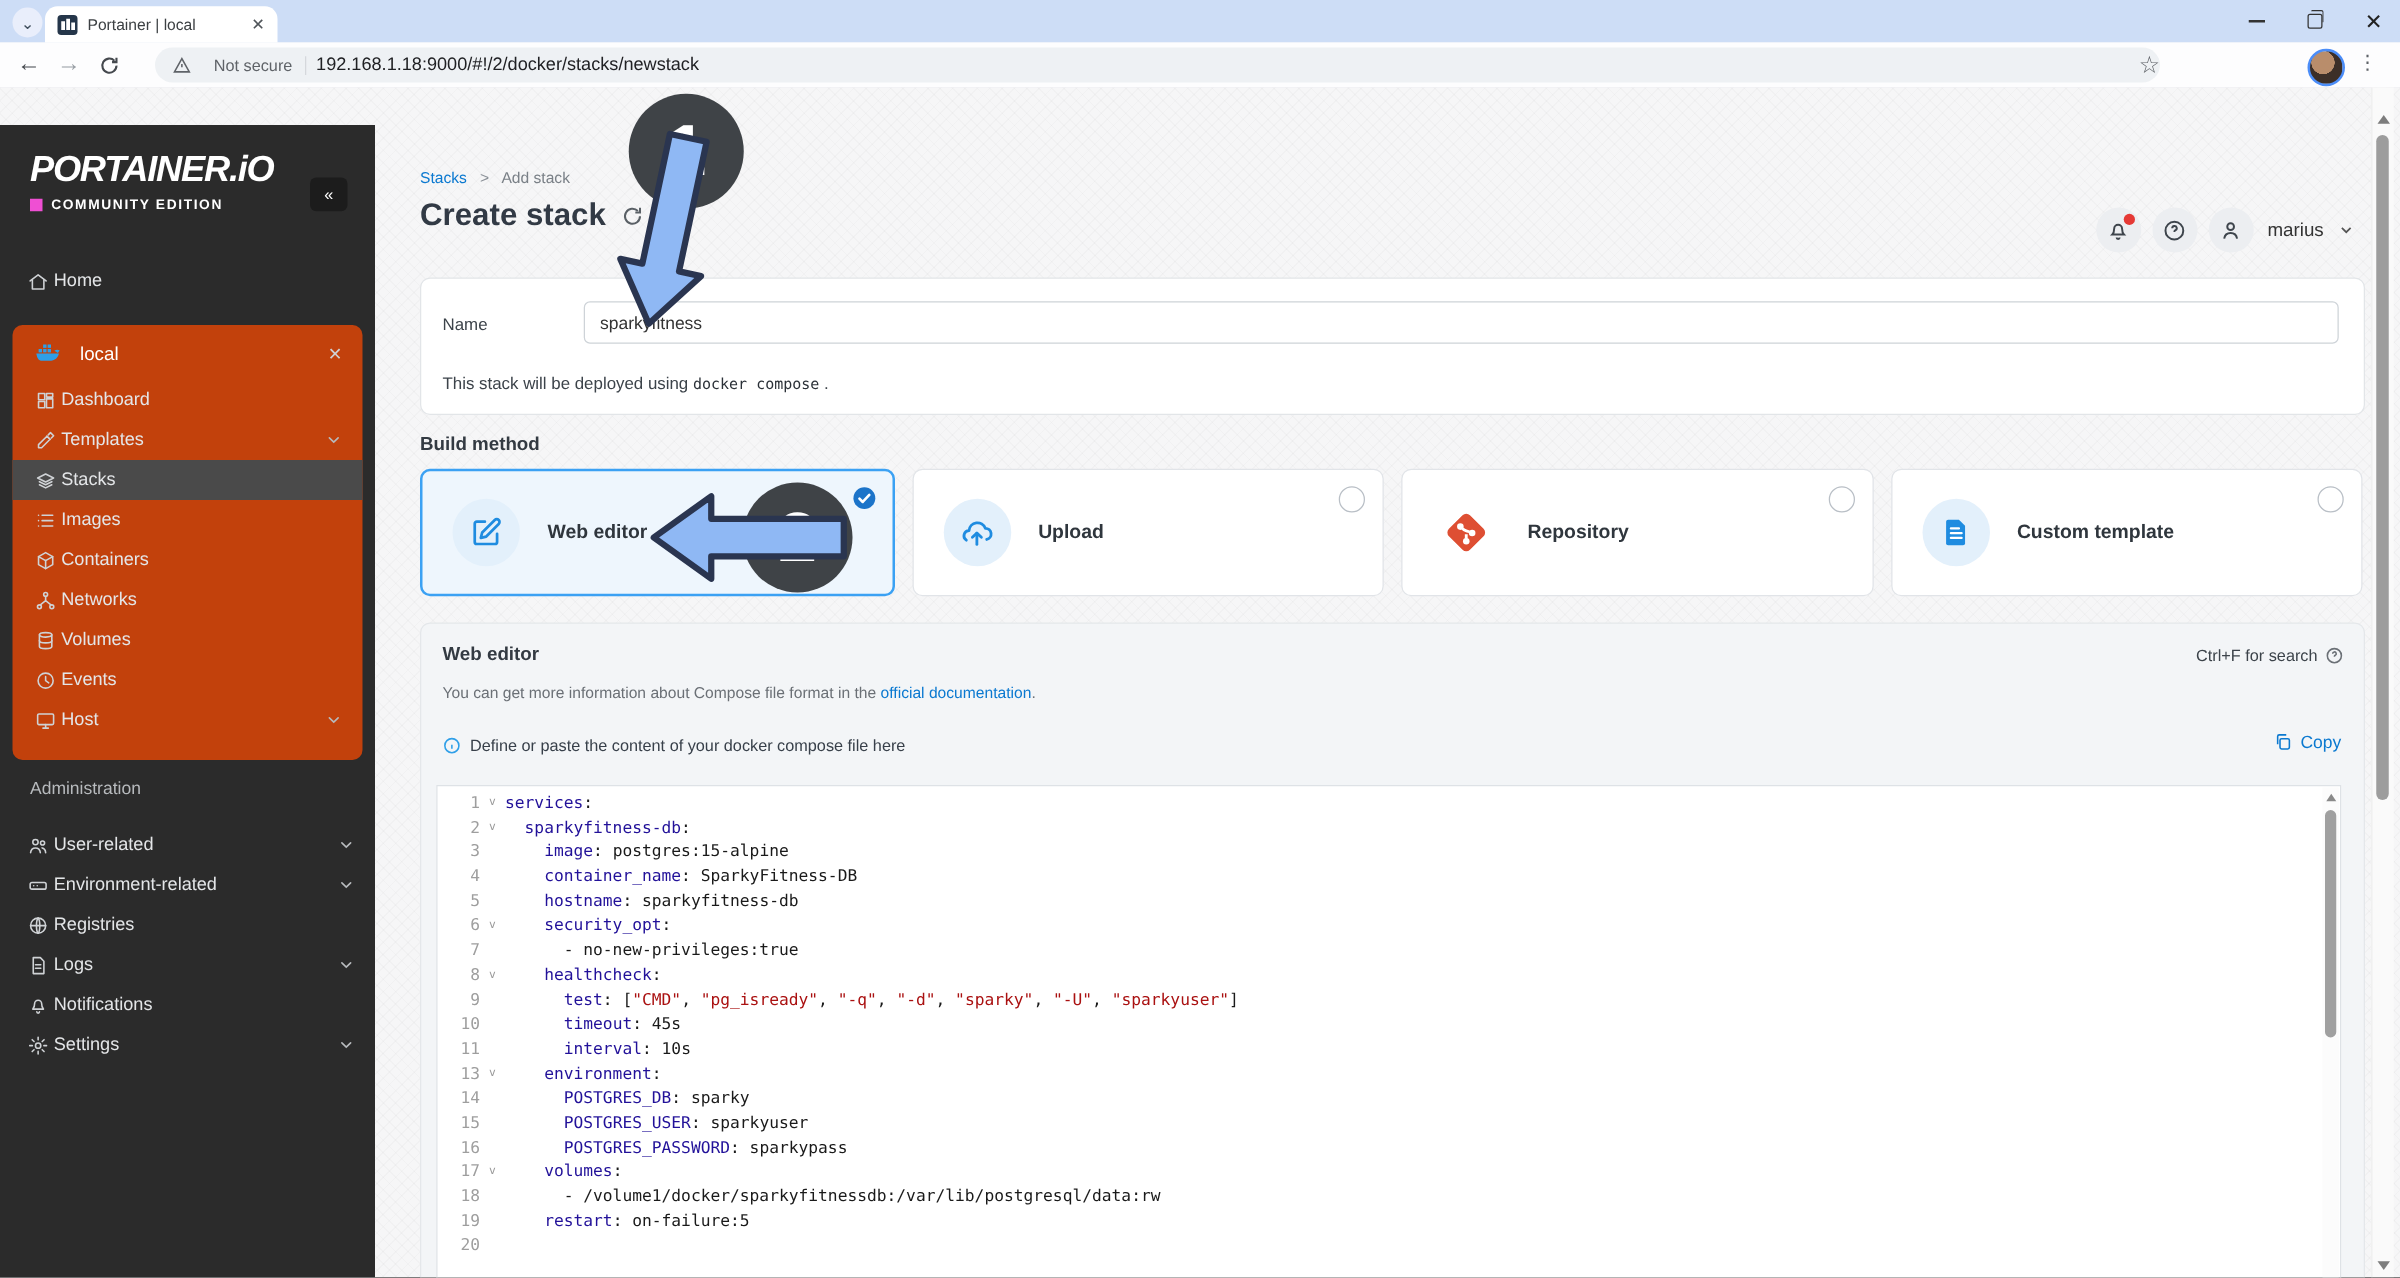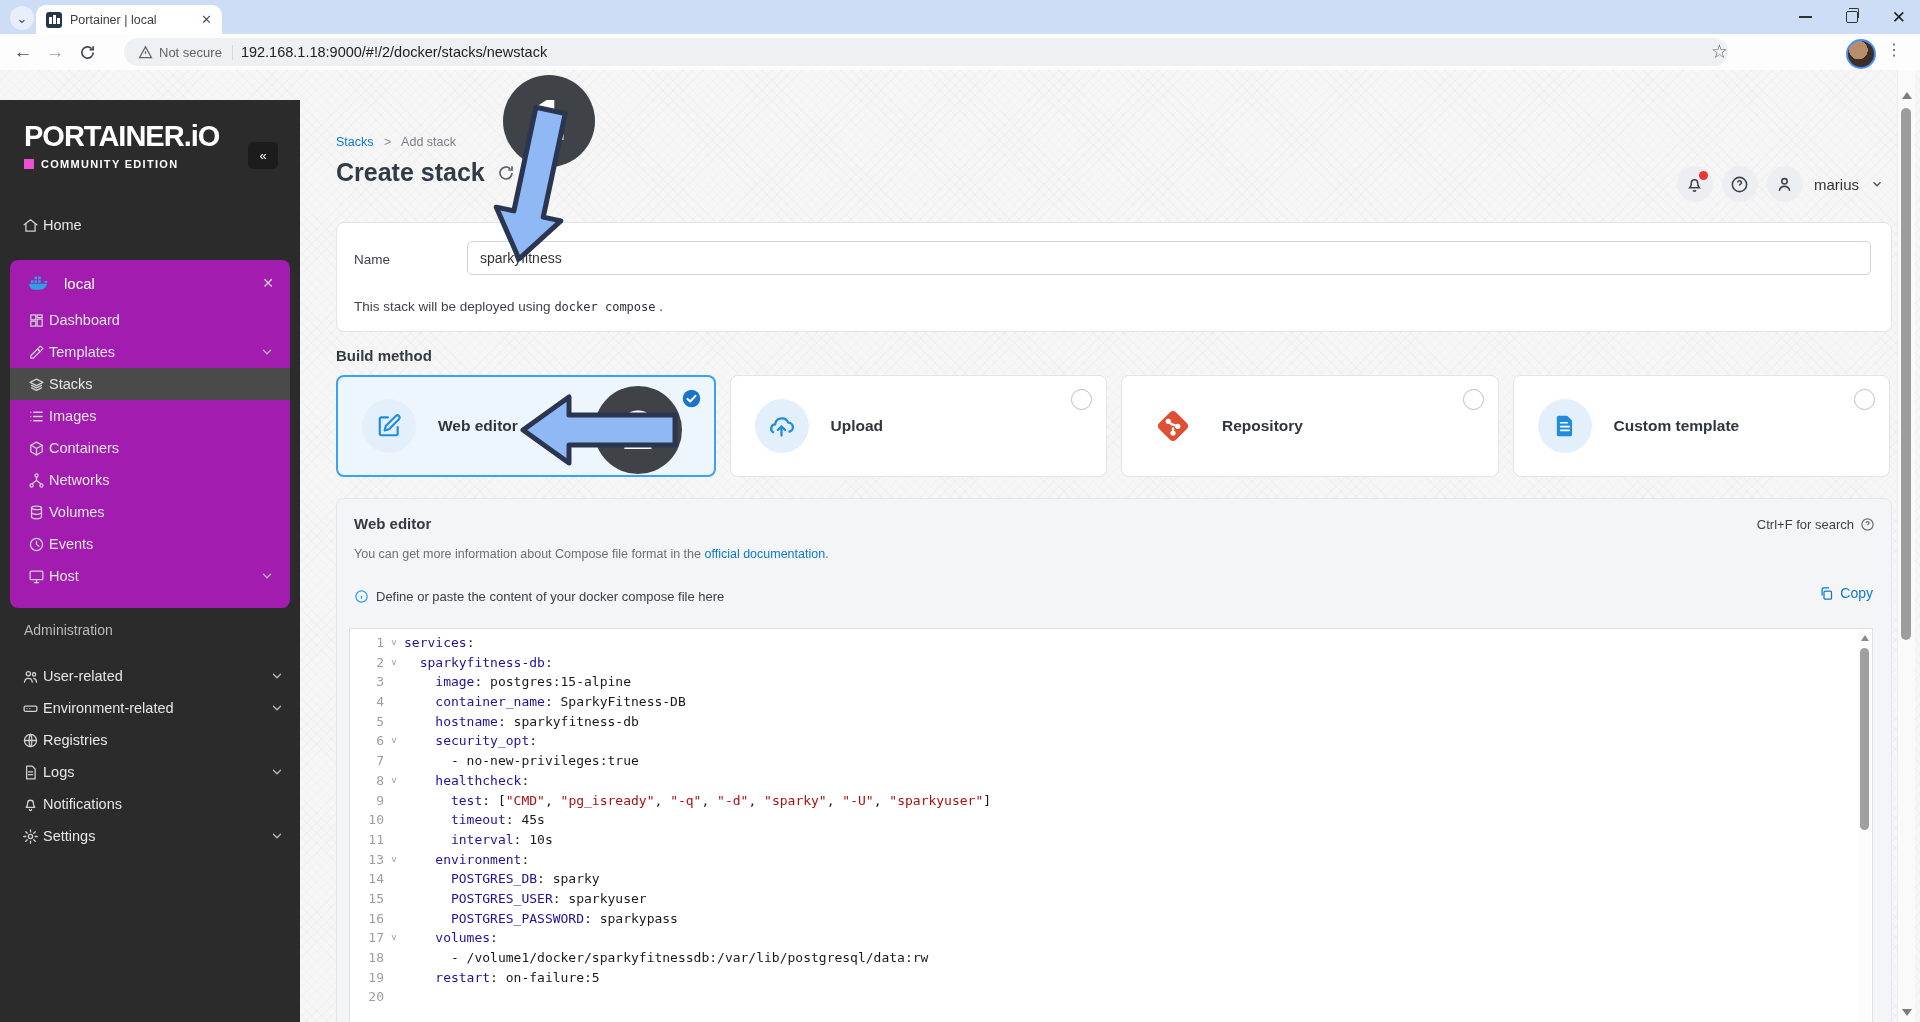--- a/index.html
+++ b/index.html
@@ -15,44 +15,44 @@
   .favicon i{position:absolute;background:#fff;width:3px;}
   .win-controls{position:absolute;right:14px;top:0;height:34px;display:flex;align-items:center;gap:34px;color:#222;}
   .win-min{width:13px;height:1.6px;background:#333;}
   .win-restore{width:10px;height:10px;border:1.5px solid #333;border-radius:2px;position:relative;}
   .win-restore:before{content:"";position:absolute;left:2px;top:-4px;width:9px;height:9px;border-top:1.5px solid #333;border-right:1.5px solid #333;border-radius:0 2px 0 0;}
   .win-close{font-size:17px;color:#222;line-height:1;}
   .toolbar{position:absolute;left:0;top:34px;width:1920px;height:36px;background:#fdfdfe;border-bottom:1px solid #dfe1e5;}
   .navbtn{position:absolute;top:3px;width:30px;height:30px;display:flex;align-items:center;justify-content:center;font-size:19px;color:#45494e;}
   .navbtn.dis{color:#9aa0a6;}
   .urlbar{position:absolute;left:124px;top:4px;width:1576px;height:28px;background:#eef1f4;border-radius:14px;display:flex;align-items:center;padding:0 14px;gap:8px;}
-  .notsecure{display:flex;align-items:center;gap:6px;color:#5f6368;font-size:13px;padding-right:10px;border-right:1px solid #d5d8dc;}
+  .notsecure{display:flex;align-items:center;gap:18px;color:#5f6368;font-size:13px;padding-right:10px;border-right:1px solid #d5d8dc;}
   .urltext{font-size:14.5px;color:#202124;}
   .star{position:absolute;right:192px;top:6px;font-size:19px;color:#5f6368;}
   .avatar{position:absolute;right:44px;top:5px;width:26px;height:26px;border-radius:50%;background:radial-gradient(circle at 40% 35%,#b98d6b 0 40%,#3c2f28 41% 100%);border:2px solid #4b8df8;}
   .kebab{position:absolute;right:18px;top:6px;font-size:16px;color:#5f6368;}
 
   
   .page{position:absolute;left:0;top:70px;width:1920px;height:952px;
     background:
       repeating-linear-gradient(45deg, rgba(0,0,0,0.018) 0 1px, transparent 1px 7px),
       repeating-linear-gradient(-45deg, rgba(0,0,0,0.018) 0 1px, transparent 1px 7px),
       #f6f6f7;}
 
   
   .sidebar{position:absolute;left:0;top:30px;width:300px;height:922px;background:#2b2b2b;color:#e4e6e8;}
-  .logo{position:absolute;left:24px;top:20px;font-size:29px;font-weight:800;letter-spacing:-1px;color:#fff;}
+  .logo{position:absolute;left:24px;top:20px;font-size:29px;font-weight:800;letter-spacing:-1px;color:#fff;font-style:italic;}
   .edition{position:absolute;left:24px;top:58px;display:flex;align-items:center;gap:7px;font-size:11px;font-weight:700;letter-spacing:1.3px;color:#fff;}
   .pink-sq{width:10px;height:10px;}
   .collapse-btn{position:absolute;left:248px;top:42px;width:30px;height:27px;background:#1c1c1c;border-radius:5px;color:#fff;display:flex;align-items:center;justify-content:center;font-size:13px;}
   .side-row{display:flex;align-items:center;gap:3px;padding-left:22px;height:32px;font-size:14.5px;color:#e4e6e8;position:relative;}
   .side-row .si-icon{width:18px;height:18px;flex:none;color:#cfd2d5;display:flex;align-items:center;}
   .side-row .chev{position:absolute;right:16px;color:#b7babd;display:flex;}
   .home-row{position:absolute;left:0;top:107px;width:300px;height:36px;}
-  .env-panel{position:absolute;left:10px;top:160px;width:280px;height:346px;background:#a21caf;border-radius:8px;padding-top:2px;}
+  .env-panel{position:absolute;left:10px;top:160px;width:280px;height:346px;background:#c2410c;border-radius:8px;padding-top:2px;}
   .env-head{display:flex;align-items:center;gap:14px;height:42px;padding-left:18px;position:relative;font-size:15px;color:#fff;}
   .env-close{position:absolute;right:16px;color:#cfd2d5;font-size:14px;}
   .env-panel .side-row{padding-left:18px;}
   .side-row.selected{background:#4a4a4a;}
   .admin-label{position:absolute;left:24px;top:522px;font-size:14px;color:#b7babd;}
   .admin-items{position:absolute;left:0;top:560px;width:300px;}
 
   
   .breadcrumb{position:absolute;left:336px;top:65px;font-size:12.5px;color:#7a8087;}
   .breadcrumb .bc-link{color:#0b79d0;}

